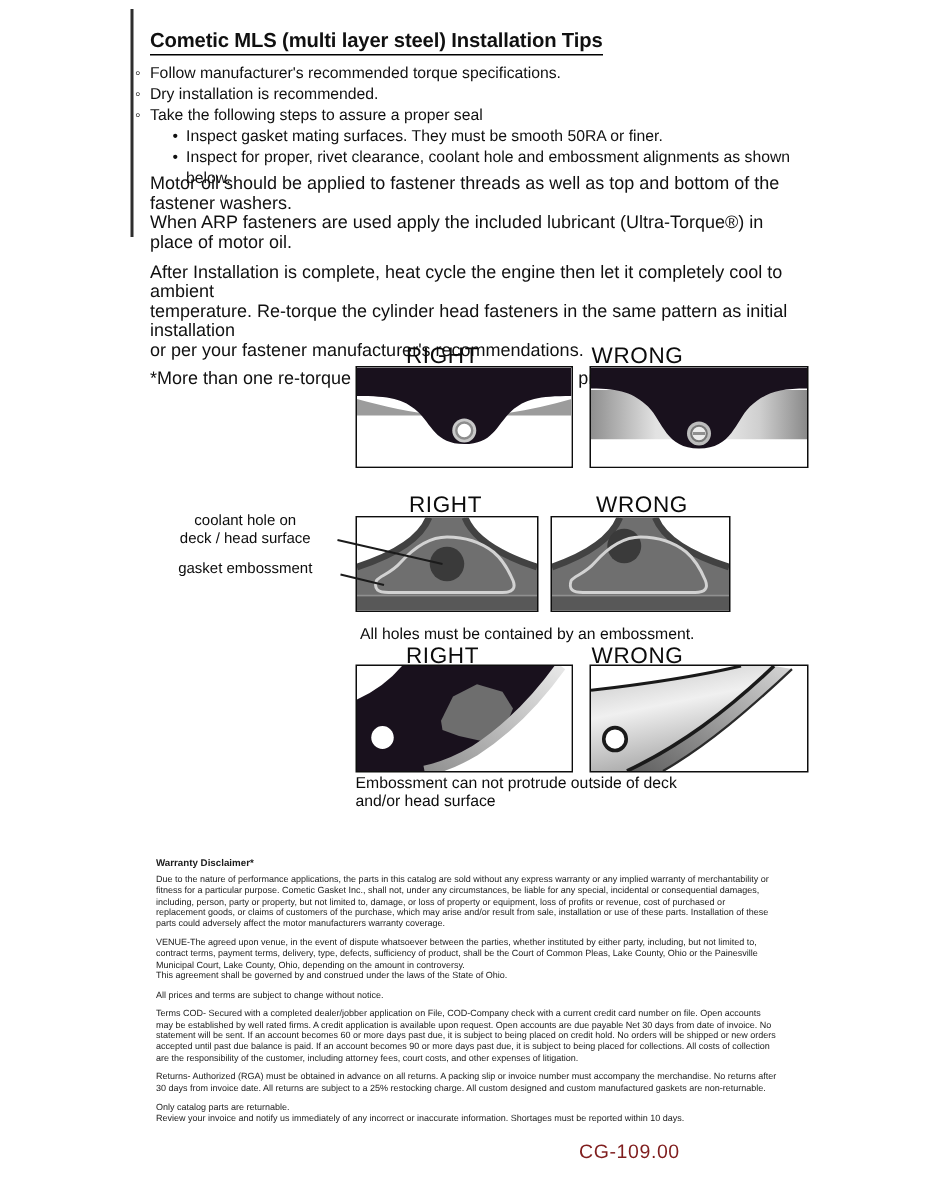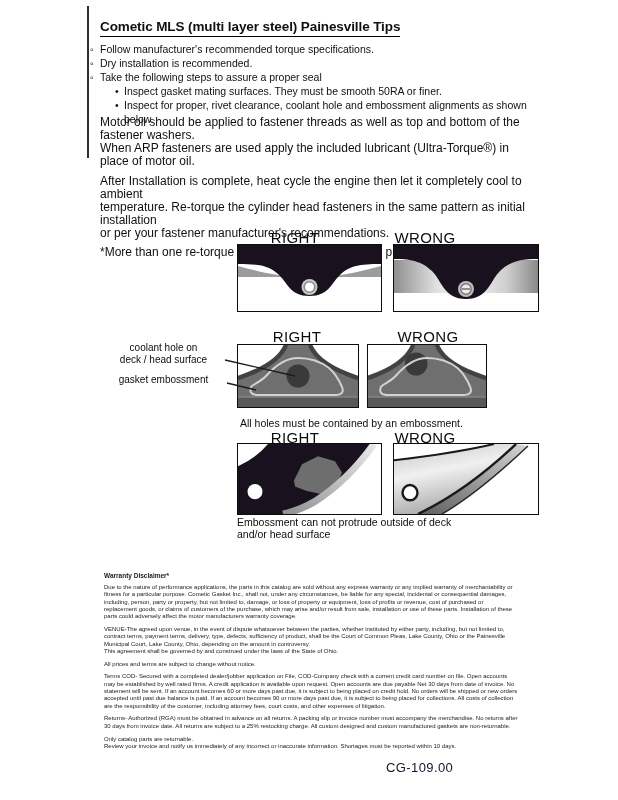--- a/index.html
+++ b/index.html
@@ -26,31 +26,31 @@
   .panel{position:absolute;border:1.8px solid #0d0d0d;background:#fff;}
   .panel svg{display:block;width:100%;height:100%;}
 
   .ann{position:absolute;left:100px;width:127px;text-align:center;font-size:10px;line-height:11.5px;color:#0c0c0c;white-space:pre-line;}
   .ptr-overlay{position:absolute;left:200px;top:330px;width:160px;height:70px;z-index:5;pointer-events:none;}
 
   .legal{position:absolute;left:104px;top:572px;width:414px;color:#1b1b1b;}
   .legal h3{margin:0 0 5px 0;font-size:6.5px;font-weight:bold;}
   .legal p{margin:0 0 5.5px 0;font-size:6px;line-height:7.3px;white-space:pre-line;}
 
-  .page-code{position:absolute;left:386px;top:760px;font-size:13px;letter-spacing:0.4px;color:#0f172a;}
+  .page-code{position:absolute;left:386px;top:760px;font-size:13px;letter-spacing:0.4px;color:#7f1d1d;}
 </style>
 </head>
 <body>
 
 <div class="page">
 
   <div class="edge-line"></div>
 
   <div class="title">
-    <span>Cometic MLS (multi layer steel) Painesville Tips</span>
+    <span>Cometic MLS (multi layer steel) Installation Tips</span>
   </div>
 
   <div class="tips">
     <div class="tip-row">
       <span class="tip-marker">◦</span>
       <span>Follow manufacturer's recommended torque specifications.</span>
     </div>
     <div class="tip-row">
       <span class="tip-marker">◦</span>
       <span>Dry installation is recommended.</span>

